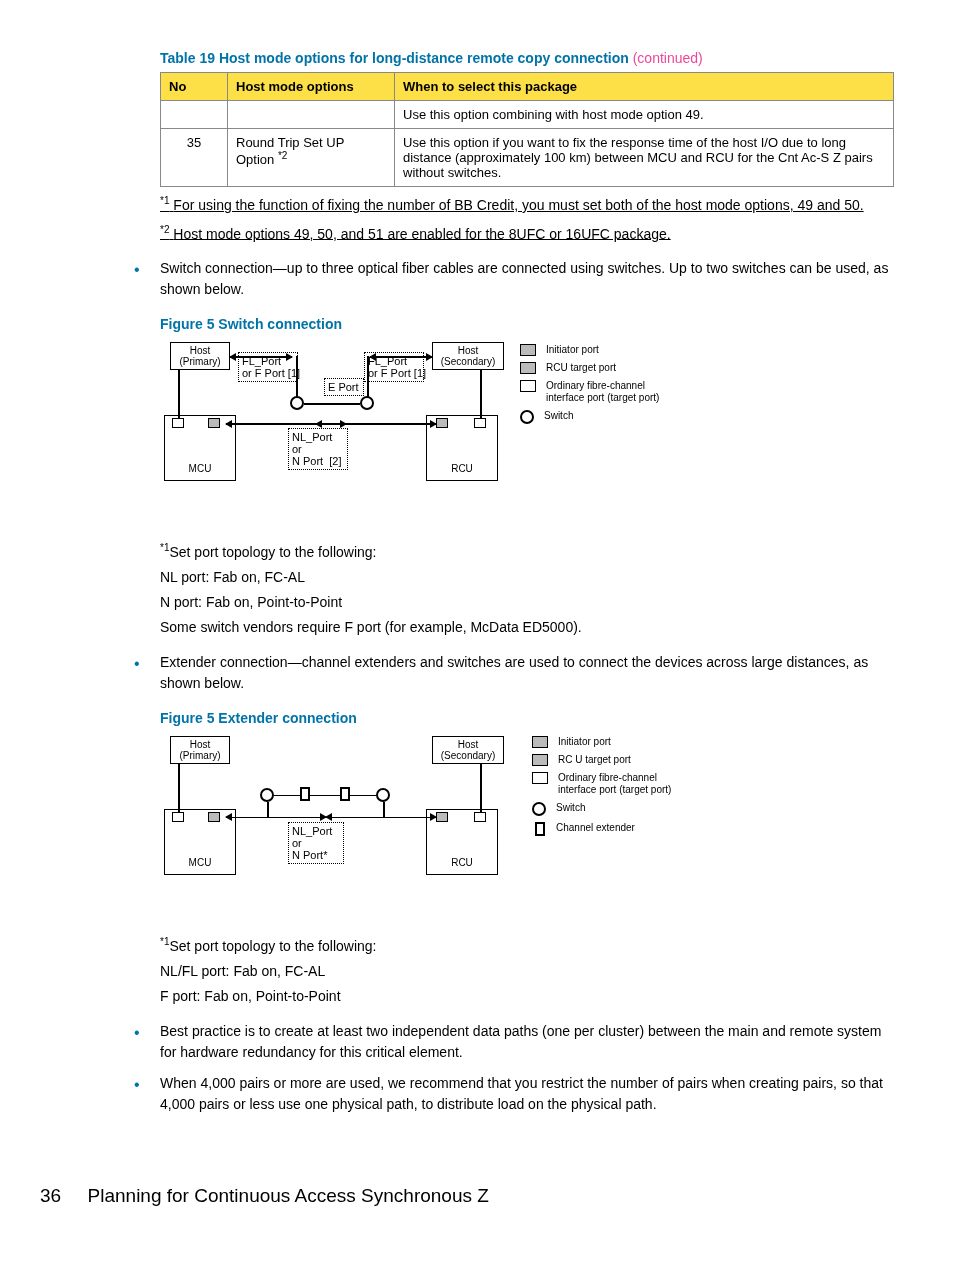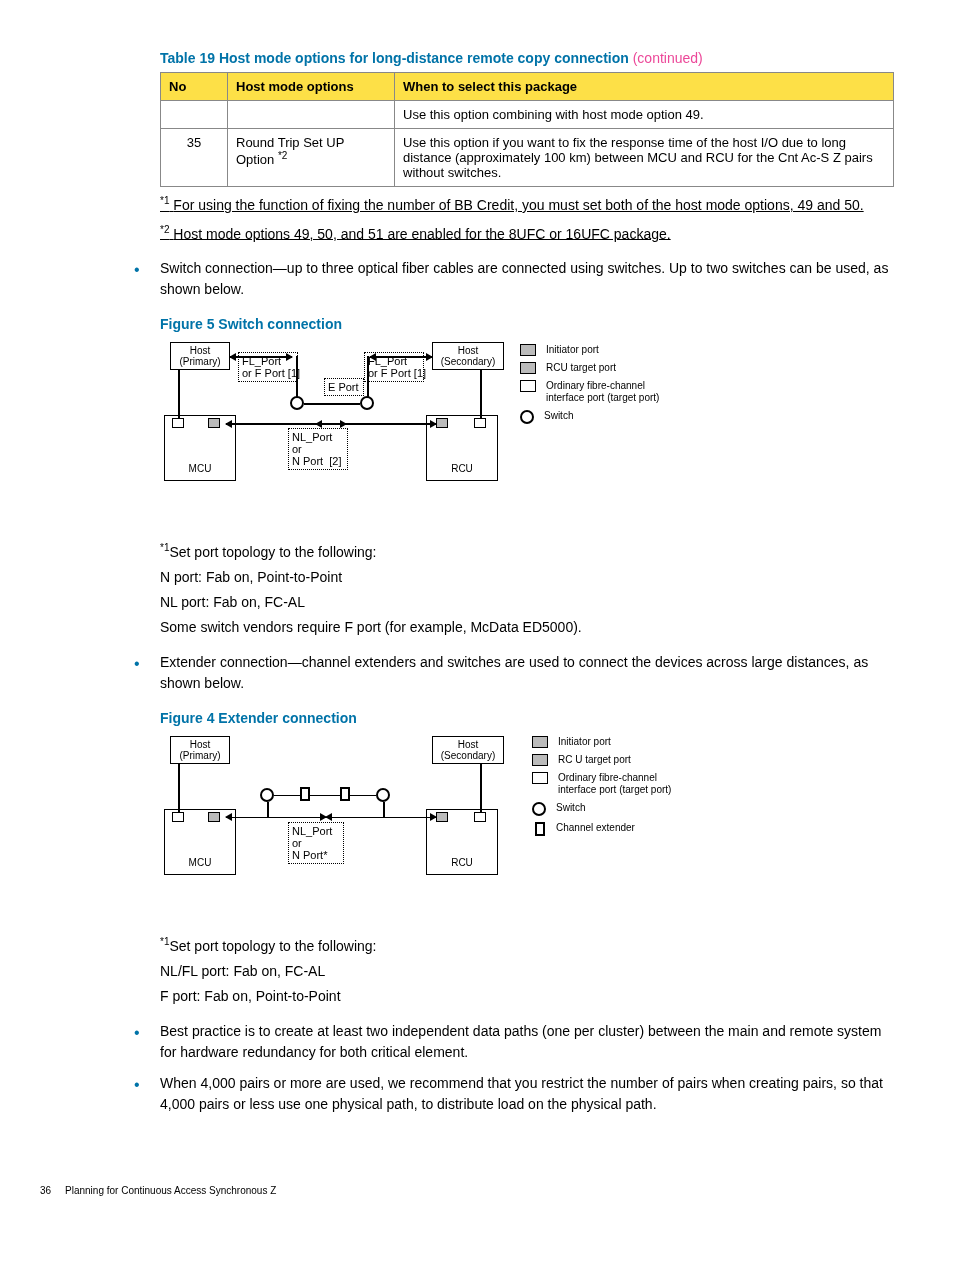--- a/index.html
+++ b/index.html
@@ -182,21 +182,21 @@
     flex-shrink: 0;
   }
   .leg-label { line-height: 1.2; max-width: 130px; }
   .note-text {
     font-size: 14px;
     line-height: 1.5;
     margin: 4px 0;
   }
   .page-footer {
     margin-top: 30px;
-    font-size: 10px;
+    font-size: 19px;
     padding-left: 40px;
   }
   .extender-icon {
     position: absolute;
     width: 10px; height: 14px;
     border: 2px solid #000;
     background: #fff;
     box-sizing: border-box;
   }
 </style>
@@ -316,31 +316,31 @@
             <div class="leg-circle"></div>
             <div class="leg-label">Switch</div>
           </div>
       </div>
     </div>
 
     <div style="height:30px"></div>
     <div class="note-text">
       <span class="sup">*1</span><span>Set port topology to the following:</span>
     </div>
+    <div class="note-text">NL port: Fab on, FC-AL</div>
     <div class="note-text">N port: Fab on, Point-to-Point</div>
-    <div class="note-text">NL port: Fab on, FC-AL</div>
     <div class="note-text">Some switch vendors require F port (for example, McData ED5000).</div>
   </div>
 
   <ul class="bullets" style="margin-left:70px">
     <li>Extender connection—channel extenders and switches are used to connect the devices across large distances, as shown below.</li>
   </ul>
 
   <div class="content-indent">
-    <div class="figure-caption">Figure 4 Extender connection</div>
+    <div class="figure-caption">Figure 5 Extender connection</div>
 
     <div class="figure-box" style="height:160px">
 
       <div class="block" style="left:10px;top:4px;width:60px;height:28px;white-space:pre">Host
 (Primary)</div>
       <div class="block" style="left:272px;top:4px;width:72px;height:28px;white-space:pre">Host
 (Secondary)</div>
 
       <div class="block" style="left:4px;top:77px;width:72px;height:66px;justify-content:flex-end;padding-bottom:6px">
           <span>MCU</span>
@@ -399,21 +399,21 @@
 
     <div style="height:20px"></div>
     <div class="note-text">
       <span class="sup">*1</span><span>Set port topology to the following:</span>
     </div>
     <div class="note-text">NL/FL port: Fab on, FC-AL</div>
     <div class="note-text">F port: Fab on, Point-to-Point</div>
   </div>
 
   <ul class="bullets" style="margin-left:70px">
-    <li>Best practice is to create at least two independent data paths (one per cluster) between the main and remote system for hardware redundancy for both critical element.</li>
+    <li>Best practice is to create at least two independent data paths (one per cluster) between the main and remote system for hardware redundancy for this critical element.</li>
     <li>When 4,000 pairs or more are used, we recommend that you restrict the number of pairs when creating pairs, so that 4,000 pairs or less use one physical path, to distribute load on the physical path.</li>
   </ul>
 
 </div>
 
 <div class="page-footer">
   <span>36</span>&nbsp;&nbsp;&nbsp;&nbsp;
   <span>Planning for Continuous Access Synchronous Z</span>
 </div>
 

